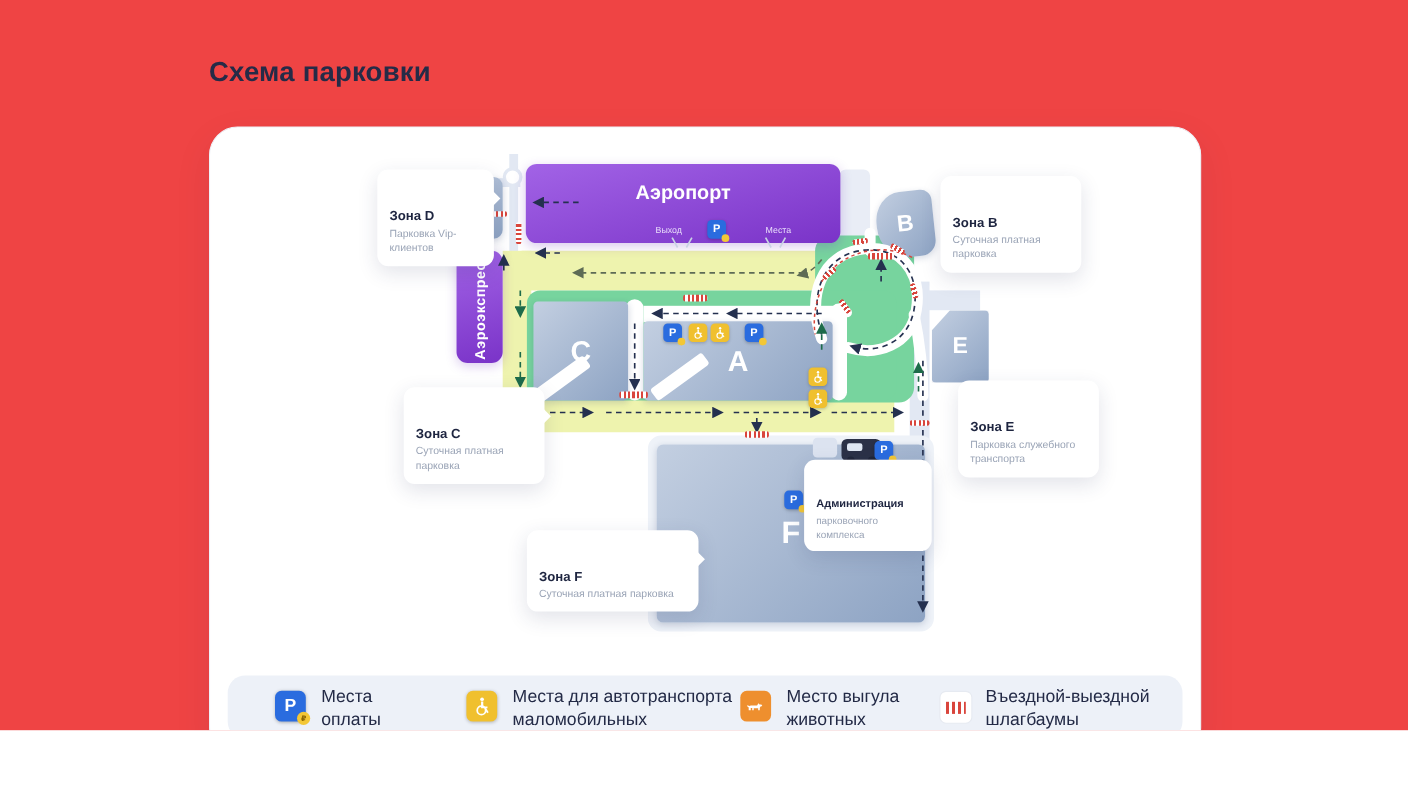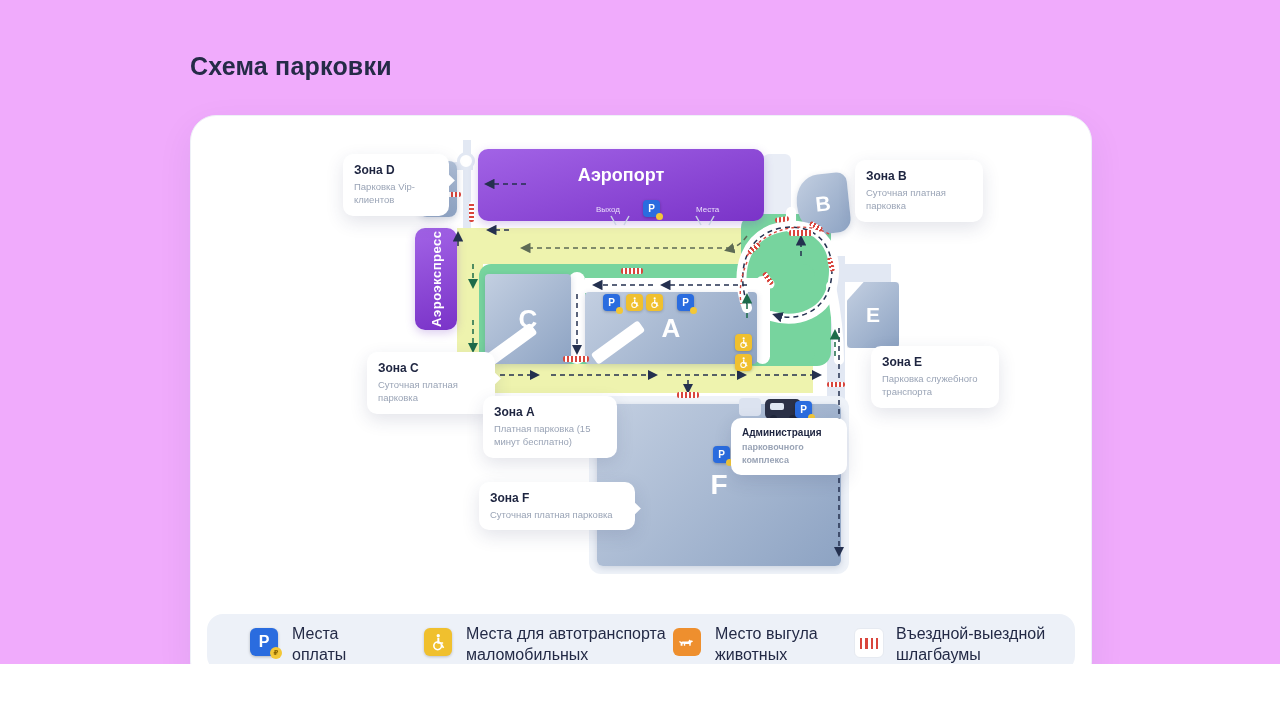--- a/index.html
+++ b/index.html
@@ -1,32 +1,32 @@
 <!DOCTYPE html>
 <html><head>
 <meta charset="utf-8">
 <style>
   html,body{margin:0;padding:0;background:#ffffff;font-family:"Liberation Sans","DejaVu Sans",sans-serif;}
-  .stage{position:relative;width:1280px;height:664px;background:#f0abfc;overflow:hidden;}
+  .stage{position:relative;width:1280px;height:664px;background:#ef4444;overflow:hidden;}
   .page-title{position:absolute;left:190px;top:52px;font-size:25px;font-weight:700;color:#252b47;letter-spacing:.2px;}
   .card{position:absolute;left:190px;top:115px;width:900px;height:570px;background:#fff;border:1px solid #eef1f7;border-radius:26px;box-shadow:0 12px 36px rgba(33,48,104,.07);}
   .abs{position:absolute;}
   
   .road{position:absolute;background:#e2e8f3;}
   .road-circle{position:absolute;width:12px;height:12px;border:3px solid #e2e8f3;background:#fff;border-radius:50%;}
   
   .yellow{position:absolute;background:#eef3ae;}
   .green{position:absolute;background:#77d49e;}
   .white-road{position:absolute;background:#ffffff;}
   
   .zone{position:absolute;background:linear-gradient(135deg,#c3cfe1 0%,#8da3c3 100%);border-radius:6px;display:flex;align-items:center;justify-content:center;color:#fff;font-weight:700;box-shadow:0 2px 6px rgba(40,60,110,.18);}
   .purple{position:absolute;background:linear-gradient(165deg,#a263e6 0%,#7a33c8 100%);border-radius:10px;color:#fff;box-shadow:0 3px 10px rgba(110,50,190,.25);}
   
   .zcard{position:absolute;background:#fff;border-radius:10px;box-shadow:0 6px 18px rgba(35,48,95,.13);padding:9px 11px;z-index:30;}
-  .zcard .t{font-size:12px;font-weight:700;color:#1e2540;margin-bottom:3px;}
+  .zcard .t{font-size:12px;font-weight:700;color:#1e2540;margin-bottom:3px;margin-top:26px;}
   .zcard .d{font-size:9.5px;color:#9aa4b6;line-height:1.4;}
   .zcard.pr::after{content:"";position:absolute;right:-4px;top:22px;width:9px;height:9px;background:#fff;transform:rotate(45deg);}
   
   .dropoff{position:absolute;font-size:16px;font-weight:800;color:#0d1016;letter-spacing:.2px;z-index:22;}
   
   .picon{position:absolute;background:#2a6cdf;border-radius:4px;display:flex;align-items:center;justify-content:center;color:#fff;font-weight:700;box-shadow:0 1px 3px rgba(0,0,0,.25);z-index:24;}
   .picon .coin{position:absolute;background:#f3c736;border-radius:50%;display:flex;align-items:center;justify-content:center;color:#8a6400;font-weight:700;}
   .p17{width:17px;height:17px;font-size:10px;}
   .p17 .coin{width:7px;height:7px;right:-3px;bottom:-3px;font-size:5px;}
   .p28{width:28px;height:28px;font-size:16px;border-radius:6px;}
@@ -242,38 +242,34 @@
       <div class="win"></div>
       <div class="wheel" style="left:5px;"></div>
       <div class="wheel" style="right:5px;"></div>
     </div>
     <div class="picon p17" style="left:604px;top:285px;">
         <span>P</span>
         <span class="coin"></span>
       </div>
     <div class="zcard" style="left:540px;top:302px;width:94px;">
       <div class="t" style="font-size:10px;">Администрация</div>
-      <div class="d" style="font-size:9px;font-weight:bold;">парковочного комплекса</div>
+      <div class="d" style="font-size:9px;">парковочного комплекса</div>
     </div>
 
     <div class="zcard pr" style="left:152px;top:38px;width:84px;">
       <div class="t">Зона D</div>
       <div class="d">Парковка Vip-клиентов</div>
     </div>
     <div class="zcard" style="left:664px;top:44px;width:106px;">
       <div class="t">Зона B</div>
       <div class="d">Суточная платная парковка</div>
     </div>
     <div class="zcard pr" style="left:176px;top:236px;width:106px;">
       <div class="t">Зона C</div>
       <div class="d">Суточная платная парковка</div>
-    </div>
-    <div class="zcard" style="left:292px;top:280px;width:112px;">
-      <div class="t">Зона A</div>
-      <div class="d">Платная парковка (15 минут бесплатно)</div>
     </div>
     <div class="zcard" style="left:680px;top:230px;width:106px;">
       <div class="t">Зона E</div>
       <div class="d">Парковка служебного транспорта</div>
     </div>
     <div class="zcard pr" style="left:288px;top:366px;width:134px;">
       <div class="t">Зона F</div>
       <div class="d">Суточная платная парковка</div>
     </div>
 

